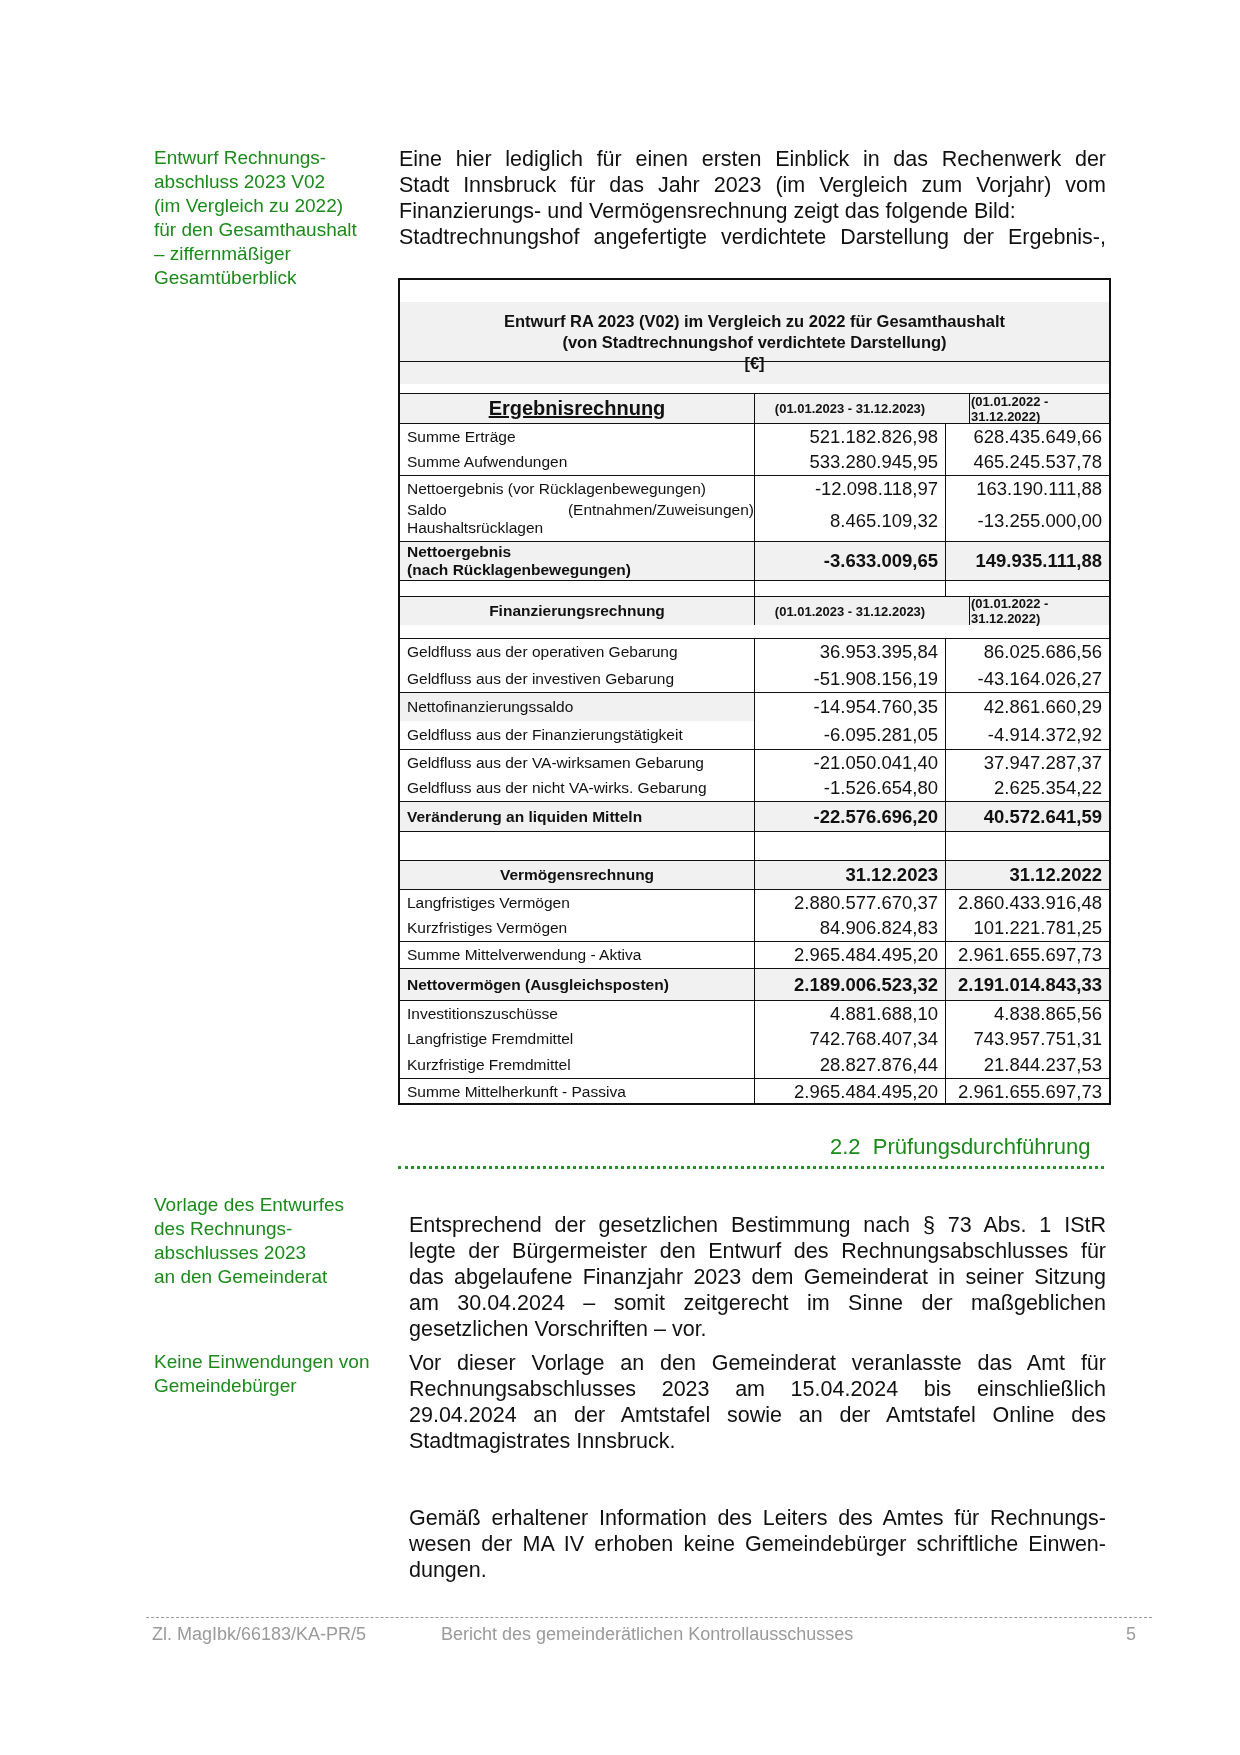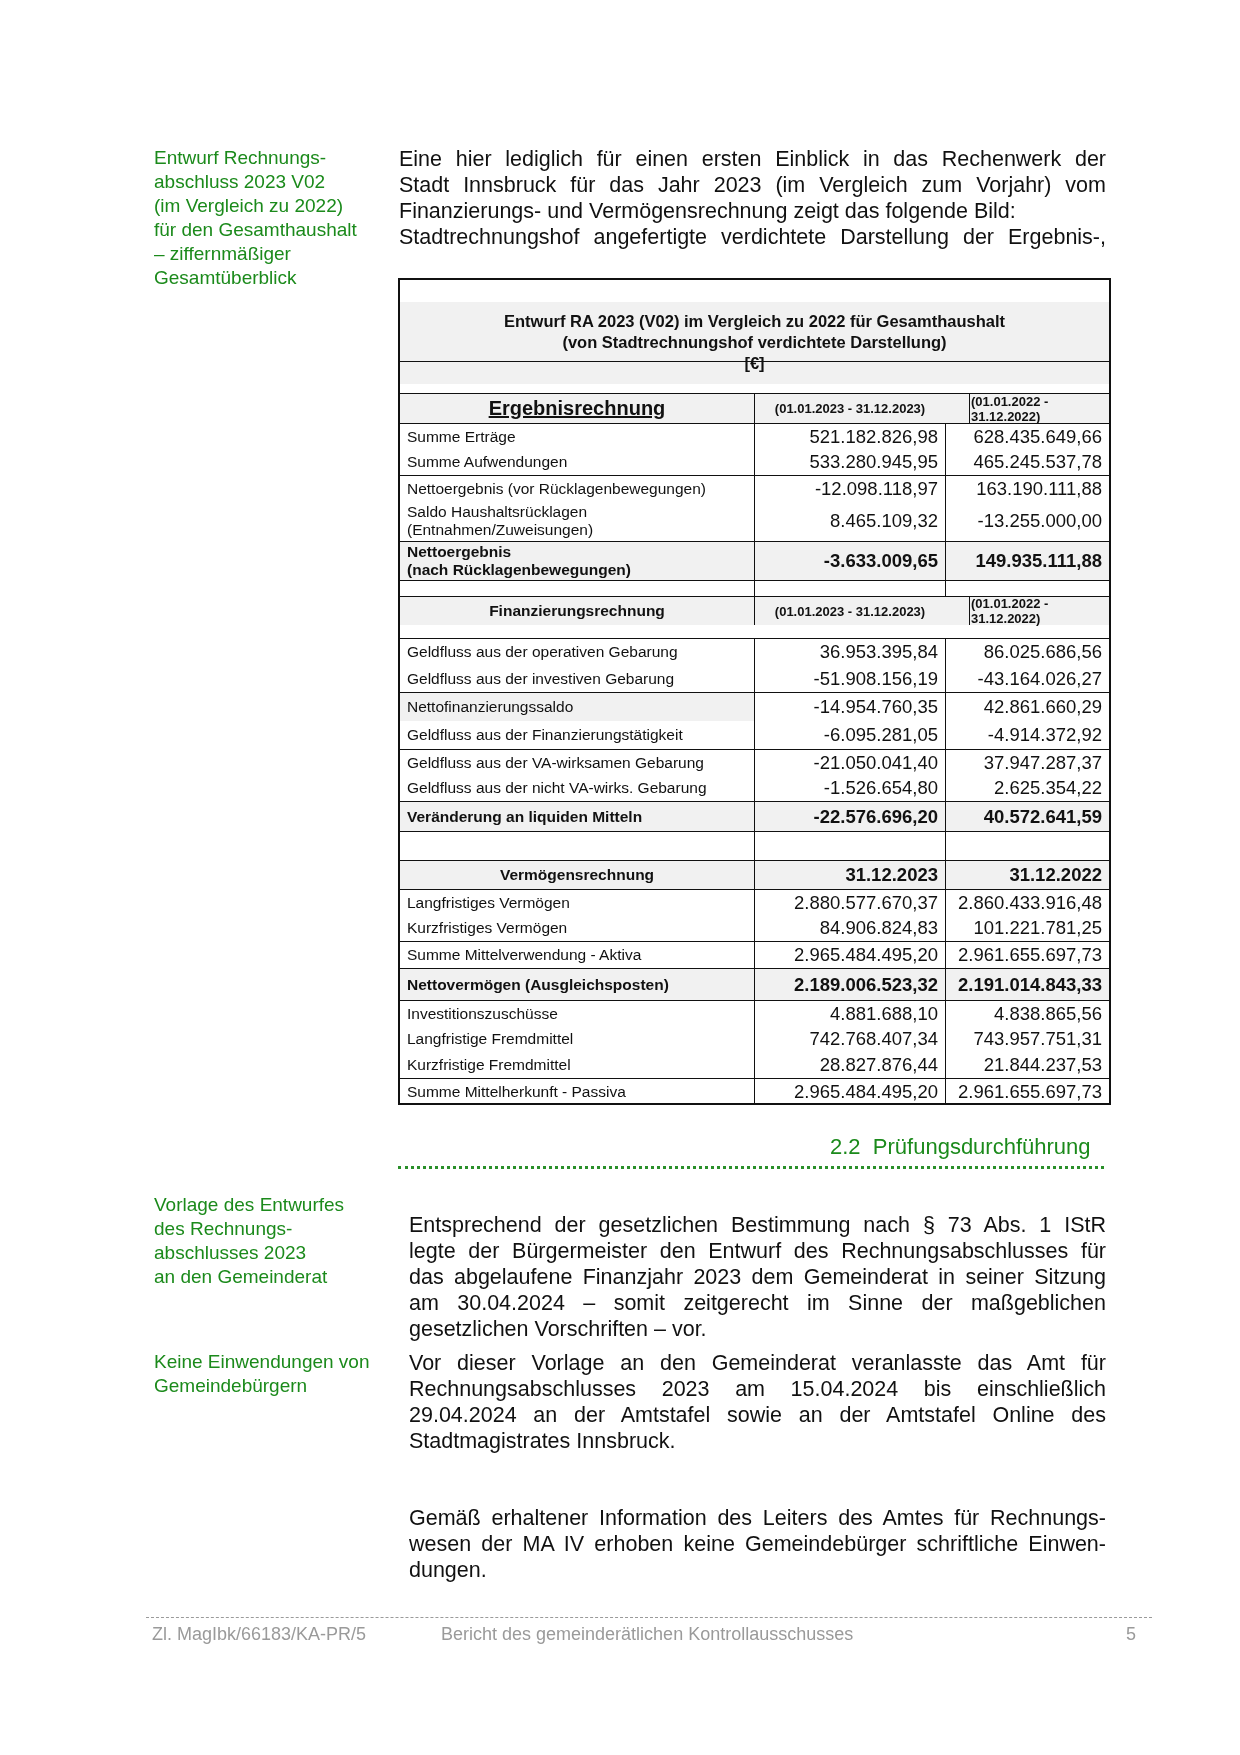--- a/index.html
+++ b/index.html
@@ -82,21 +82,21 @@
     <div class="cell c1">Summe Aufwendungen</div>
     <div class="cell c2">533.280.945,95</div>
     <div class="cell c3">465.245.537,78</div>
   </div>
   <div class="row bt" style="top:195px; height:26px;">
     <div class="cell c1">Nettoergebnis (vor Rücklagenbewegungen)</div>
     <div class="cell c2">-12.098.118,97</div>
     <div class="cell c3">163.190.111,88</div>
   </div>
   <div class="row" style="top:221px; height:40px;">
-    <div class="cell c1 twoline" style="flex-direction:column; align-items:flex-start; justify-content:center;">
+    <div class="cell c1 twoline" style="flex-direction:row; align-items:flex-start; justify-content:center;">
       <span>Saldo Haushaltsrücklagen</span>
       <span>(Entnahmen/Zuweisungen)</span>
     </div>
     <div class="cell c2">8.465.109,32</div>
     <div class="cell c3">-13.255.000,00</div>
   </div>
   <div class="row bt shade bold" style="top:261px; height:39px;">
     <div class="cell c1 twoline" style="flex-direction:column; align-items:flex-start; justify-content:center;">
       <span>Nettoergebnis</span>
       <span>(nach Rücklagenbewegungen)</span>
@@ -218,21 +218,21 @@
 <div class="para" style="left:409px; top:1212px; width:697px;">
   <span class="ln">Entsprechend der gesetzlichen Bestimmung nach § 73 Abs. 1 IStR</span>
   <span class="ln">legte der Bürgermeister den Entwurf des Rechnungsabschlusses für</span>
   <span class="ln">das abgelaufene Finanzjahr 2023 dem Gemeinderat in seiner Sitzung</span>
   <span class="ln">am 30.04.2024 – somit zeitgerecht im Sinne der maßgeblichen</span>
   <span class="ln last">gesetzlichen Vorschriften – vor.</span>
 </div>
 
 <div class="side" style="top:1350px;">
   <div>Keine Einwendungen von</div>
-  <div>Gemeindebürgern</div>
+  <div>Gemeindebürger</div>
 </div>
 <div class="para" style="left:409px; top:1350px; width:697px;">
   <span class="ln">Vor dieser Vorlage an den Gemeinderat veranlasste das Amt für</span>
   <span class="ln">Rechnungsabschlusses 2023 am 15.04.2024 bis einschließlich</span>
   <span class="ln">29.04.2024 an der Amtstafel sowie an der Amtstafel Online des</span>
   <span class="ln last">Stadtmagistrates Innsbruck.</span>
 </div>
 <div class="para" style="left:409px; top:1505px; width:697px;">
   <span class="ln">Gemäß erhaltener Information des Leiters des Amtes für Rechnungs-</span>
   <span class="ln">wesen der MA IV erhoben keine Gemeindebürger schriftliche Einwen-</span>

